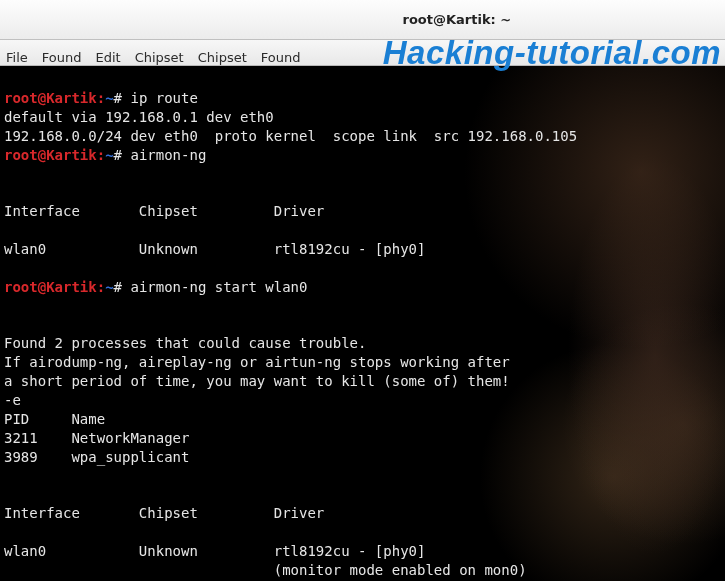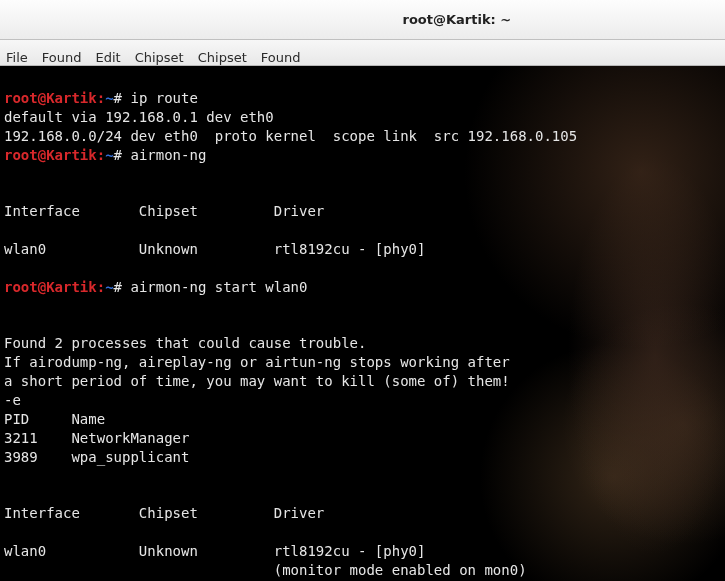--- a/index.html
+++ b/index.html
@@ -93,20 +93,21 @@
   <span class="titlebar-text">root@Kartik: ~</span>
 </div>
 
 <div class="menubar">
   <span>File</span>
   <span>Found</span>
   <span>Edit</span>
   <span>Chipset</span>
   <span>Chipset</span>
   <span>Found</span>
+  <div class="watermark">Hacking-tutorial.com</div>
 </div>
 
 <div class="terminal-area">
   <div class="bg-figure"></div>
   <div class="term">
 <span class="prompt-user">root@Kartik</span><span class="prompt-user">:</span><span class="prompt-path">~</span><span class="prompt-symbol">#</span> <span>ip route</span>
 <span>default via 192.168.0.1 dev eth0</span>
 <span>192.168.0.0/24 dev eth0  proto kernel  scope link  src 192.168.0.105</span>
 <span class="prompt-user">root@Kartik</span><span class="prompt-user">:</span><span class="prompt-path">~</span><span class="prompt-symbol">#</span> <span>airmon-ng</span>
 

